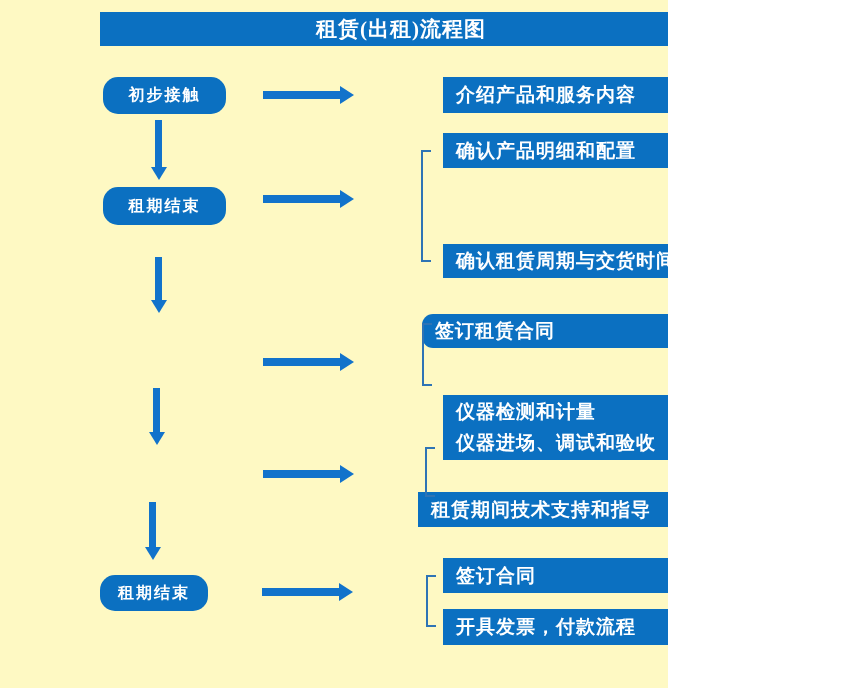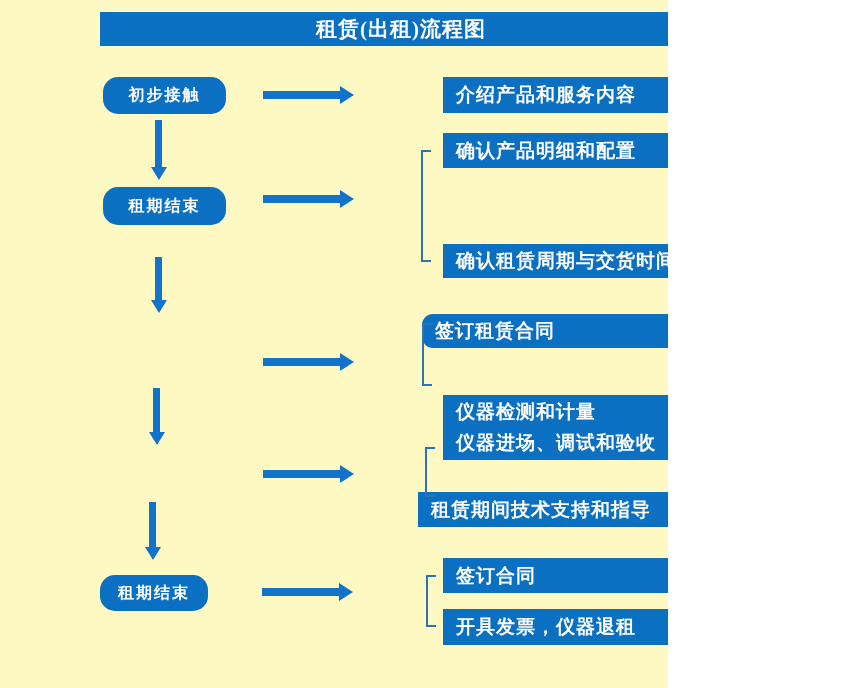--- a/index.html
+++ b/index.html
@@ -94,21 +94,21 @@
   <div class="bluebox detail" style="left:443px; top:133px; width:259px; height:35px;">确认产品明细和配置</div>
   <div class="bluebox detail" style="left:443px; top:244px; width:259px; height:34px;">确认租赁周期与交货时间</div>
 
   <div class="bluebox detail" style="left:422px; top:314px; width:259px; height:34px;border-radius:11px;">签订租赁合同</div>
   <div class="bluebox detail" style="left:443px; top:364px; width:259px; height:34px;margin-top:31px;">仪器检测和计量</div>
 
   <div class="bluebox detail" style="left:443px; top:425px; width:259px; height:35px;padding-left:13px;">仪器进场、调试和验收</div>
   <div class="bluebox detail" style="left:418px; top:492px; width:259px; height:35px;">租赁期间技术支持和指导</div>
 
   <div class="bluebox detail" style="left:443px; top:558px; width:259px; height:35px;">签订合同</div>
-  <div class="bluebox detail" style="left:443px; top:609px; width:259px; height:36px;">开具发票，仪器退租</div>
+  <div class="bluebox detail" style="left:443px; top:609px; width:259px; height:36px;">开具发票，付款流程</div>
 
   <div class="harrow" style="left:263px; top:91px; width:77px;"></div>
   <div class="harrow" style="left:263px; top:195px; width:77px;"></div>
   <div class="harrow" style="left:263px; top:358px; width:77px;"></div>
   <div class="harrow" style="left:263px; top:470px; width:77px;"></div>
   <div class="harrow" style="left:262px; top:588px; width:77px;"></div>
 
   <div class="varrow" style="left:155px; top:120px; height:47px;"></div>
   <div class="varrow" style="left:155px; top:257px; height:43px;"></div>
   <div class="varrow" style="left:153px; top:388px; height:44px;"></div>

